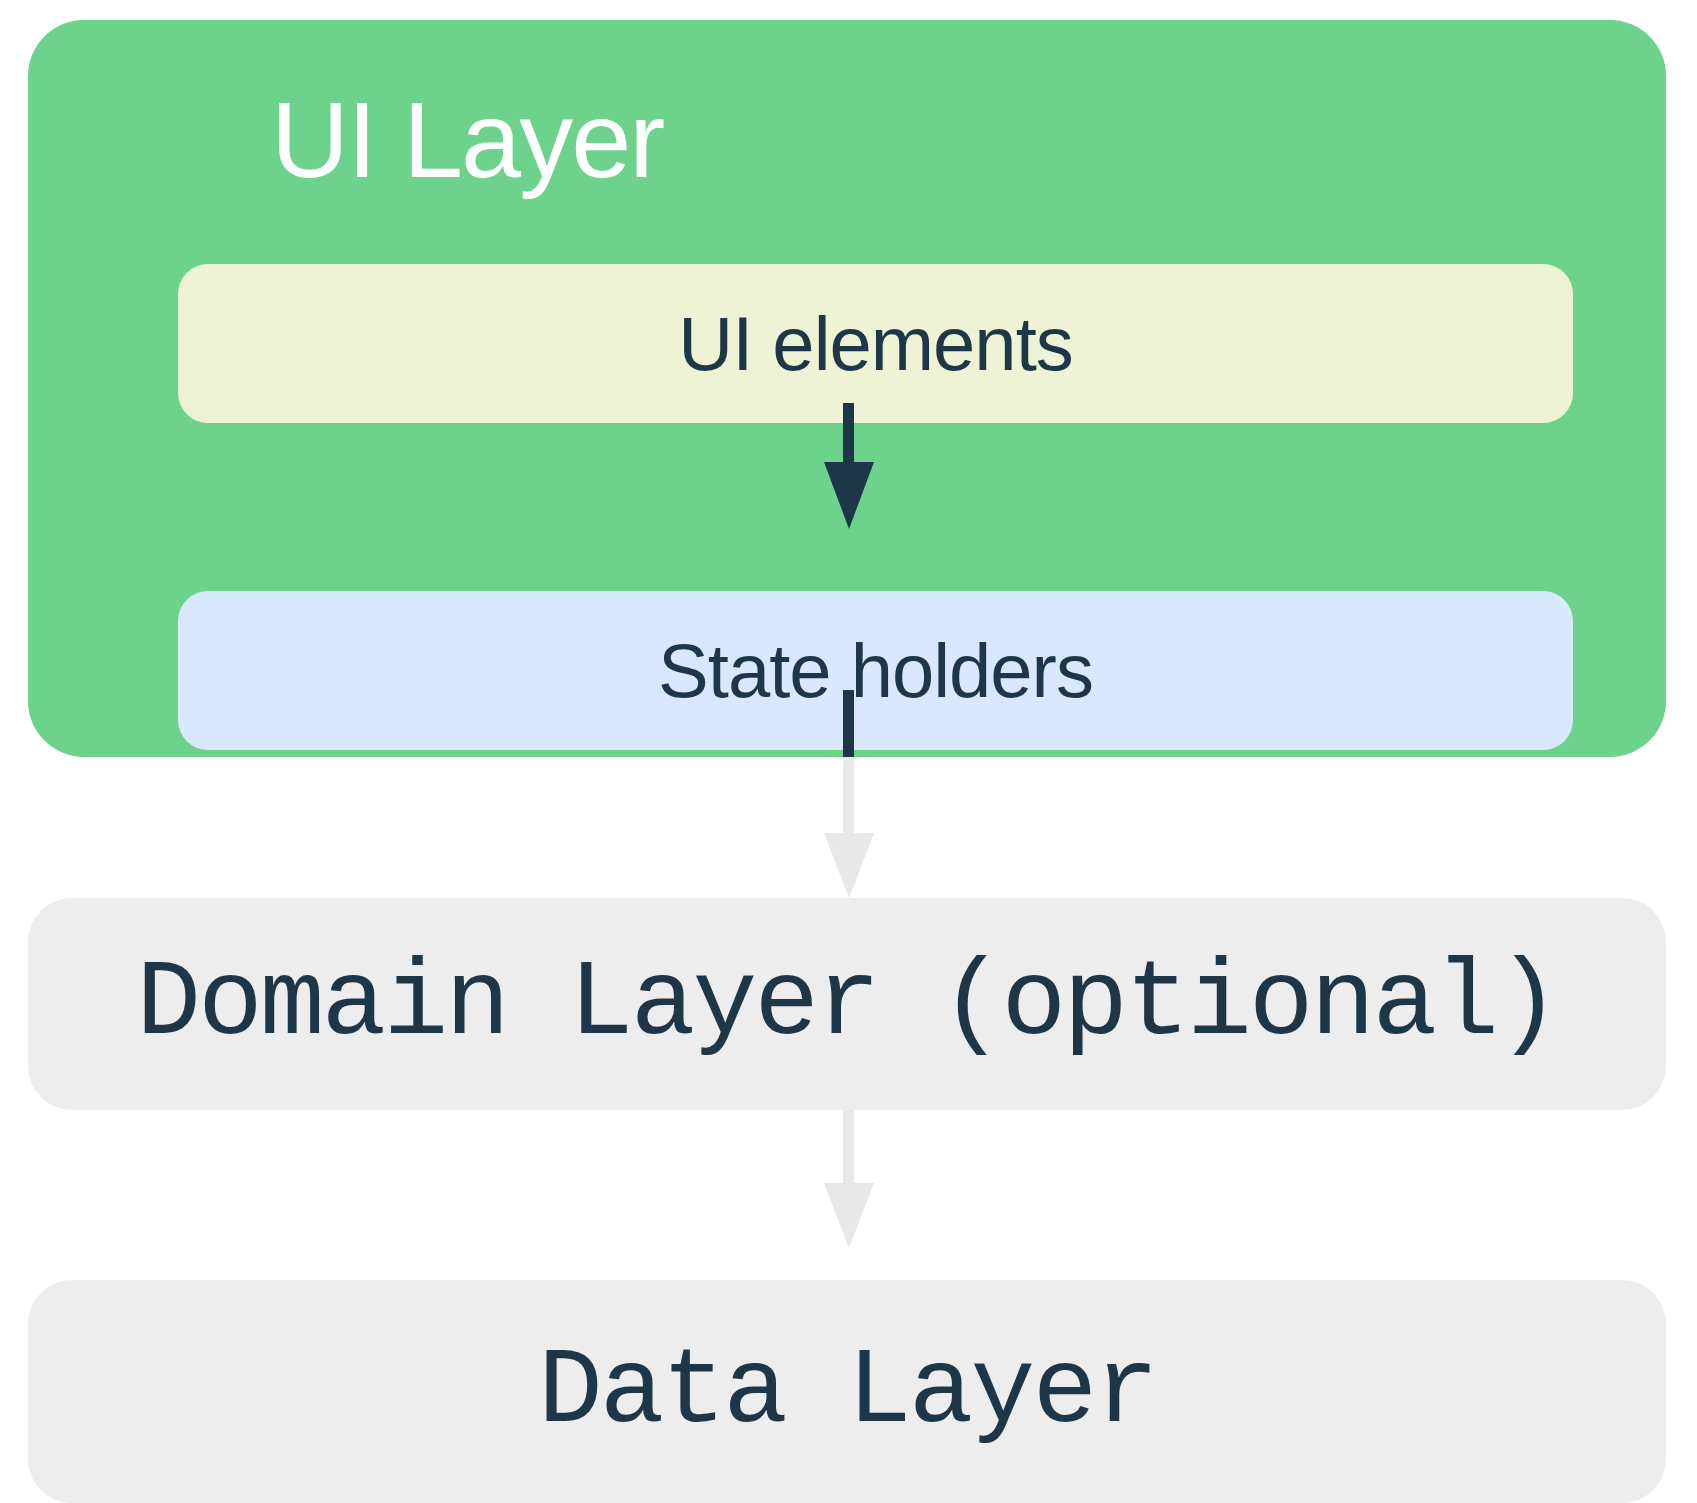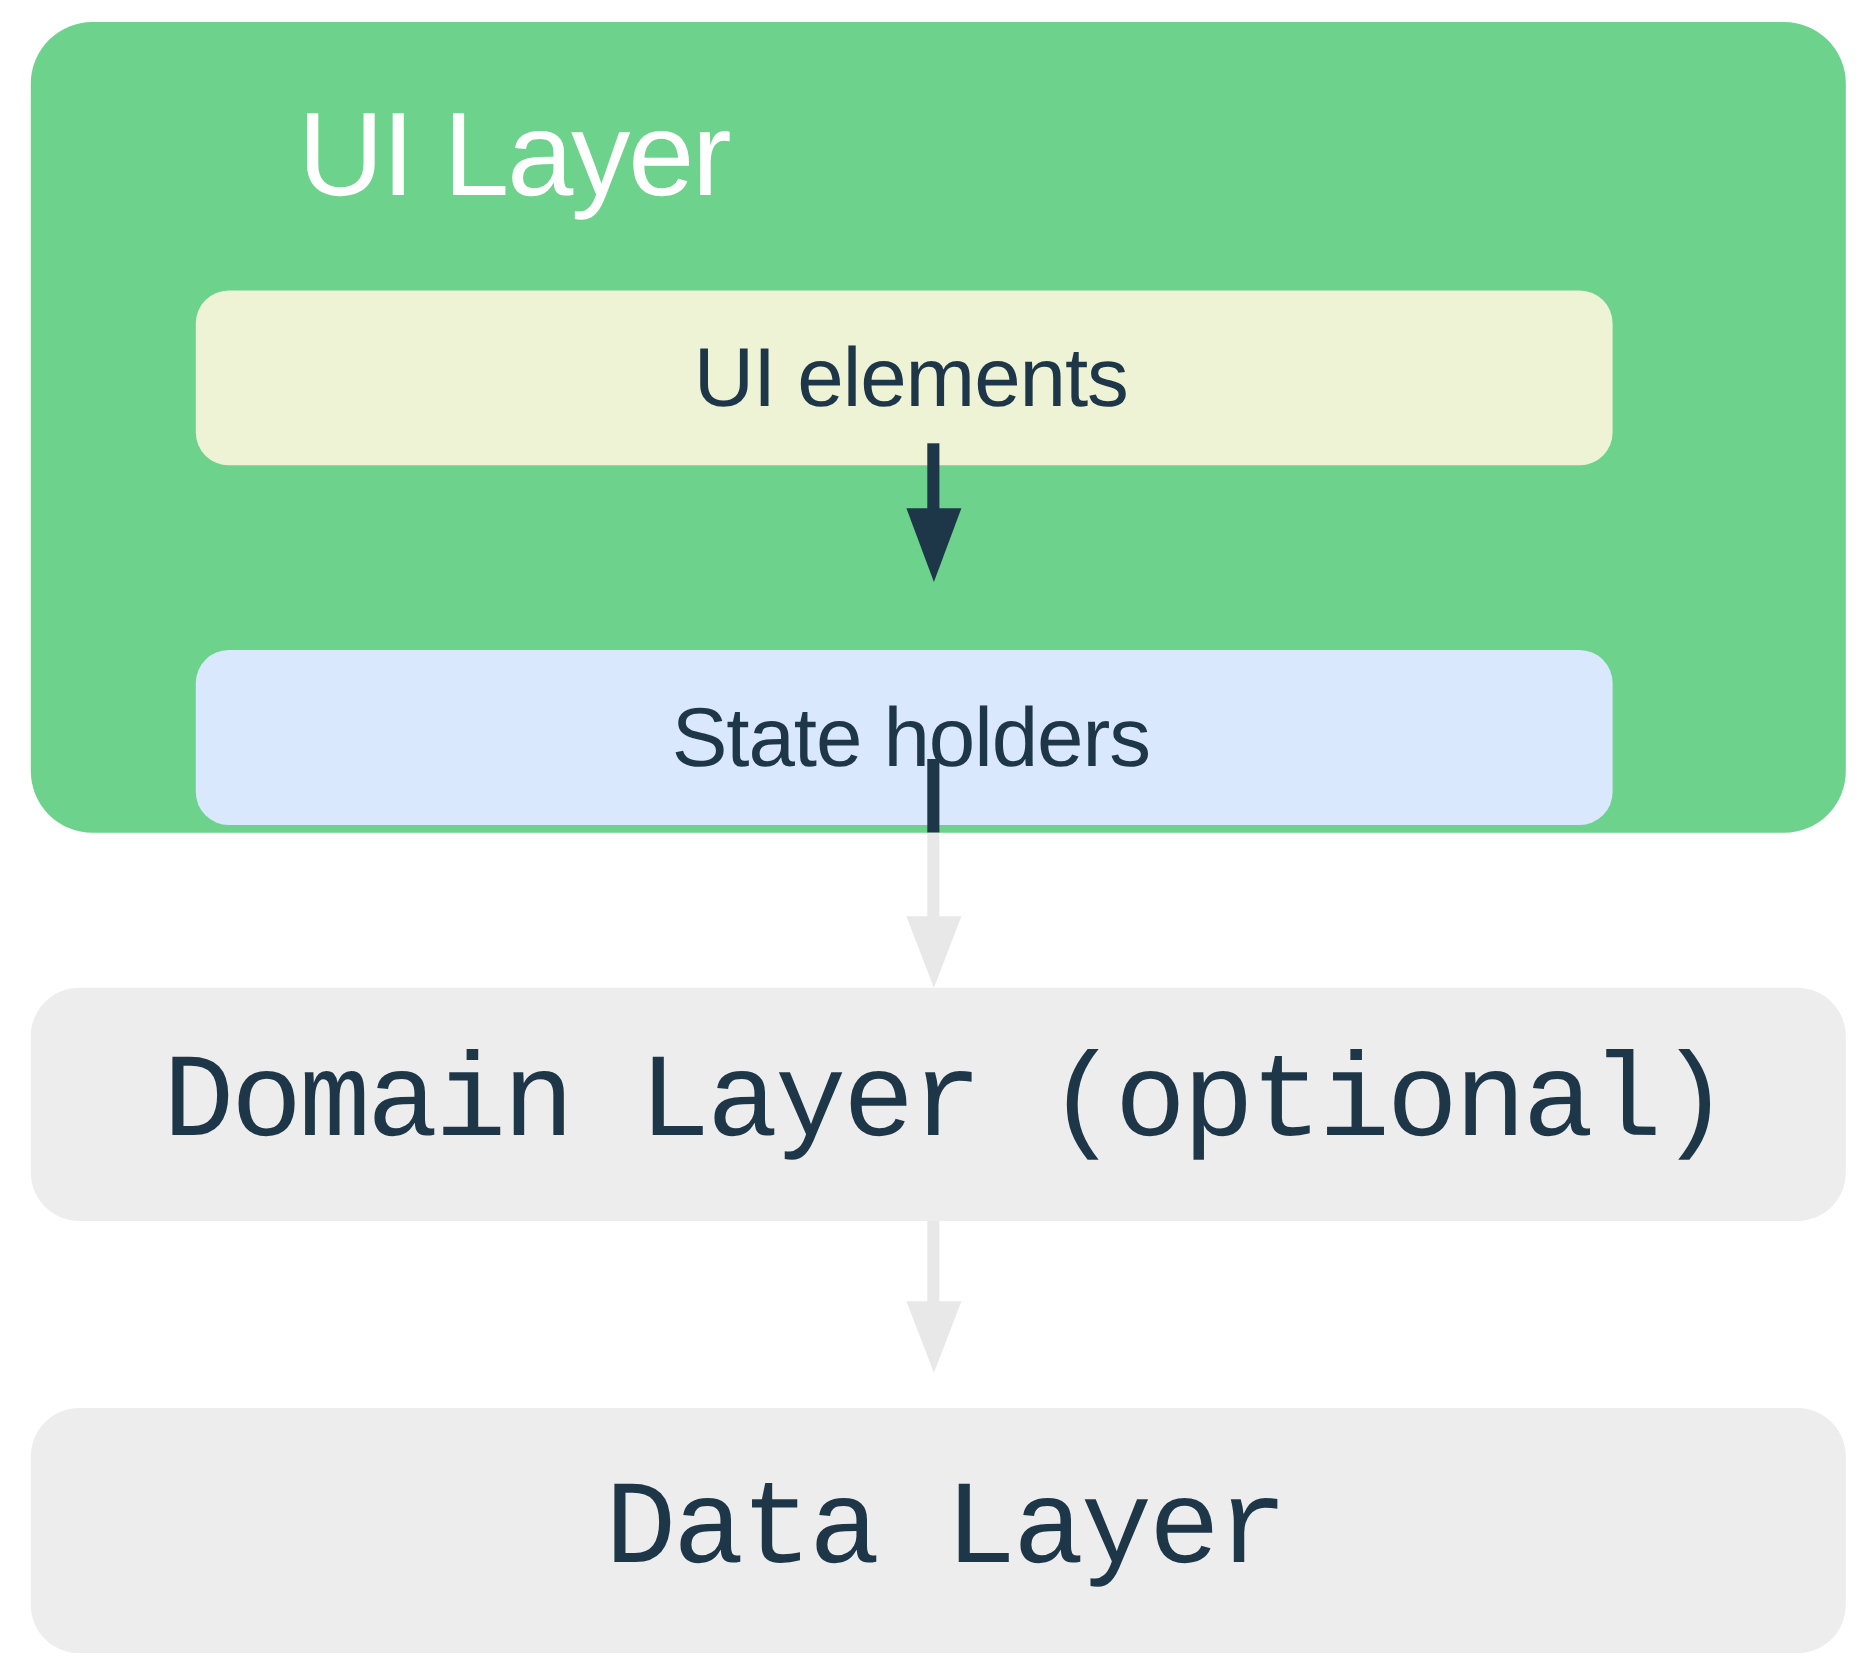--- a/index.html
+++ b/index.html
@@ -24,21 +24,20 @@
     height: 1503px;
     background: var(--background);
     font-family: "Liberation Sans", sans-serif;
     overflow: hidden;
   }
   .box {
     position: absolute;
     display: flex;
     align-items: center;
     justify-content: center;
-    padding-left: 12px;
   }
   .ui-layer {
     left: 28px;
     top: 20px;
     width: 1638px;
     height: 737px;
     background: var(--green);
     border-radius: 56px;
   }
   .ui-layer-title {
@@ -46,21 +45,21 @@
     left: 243px;
     top: 62px;
     font-size: 108px;
     line-height: 115px;
     letter-spacing: -2px;
     color: var(--text-white);
     white-space: nowrap;
   }
   .inner-box {
     left: 150px;
-    width: 1276px;
+    width: 1395px;
     height: 159px;
     border-radius: 30px;
     font-size: 76px;
     letter-spacing: -1px;
     color: var(--text-dark);
   }
   .ui-elements { top: 244px; background: var(--cream); }
   .state-holders { top: 531px; background: var(--light-blue); margin-top: 40px; }
   .big-box {
     left: 28px;

